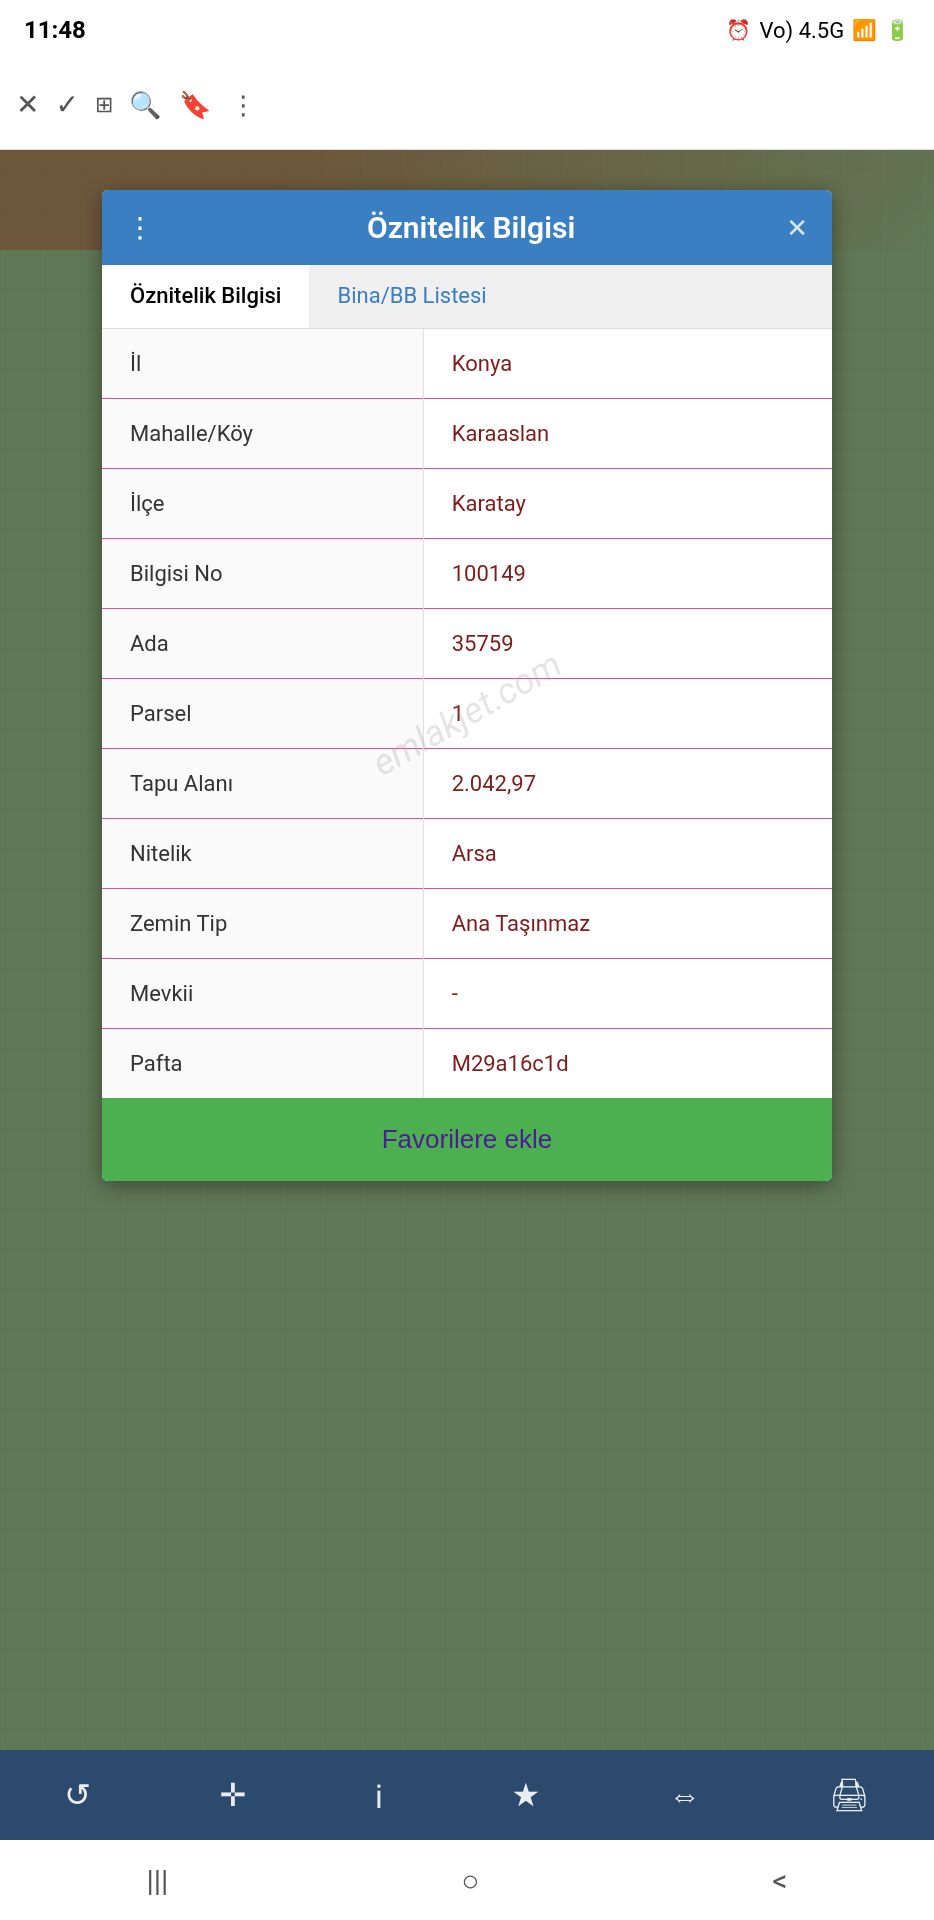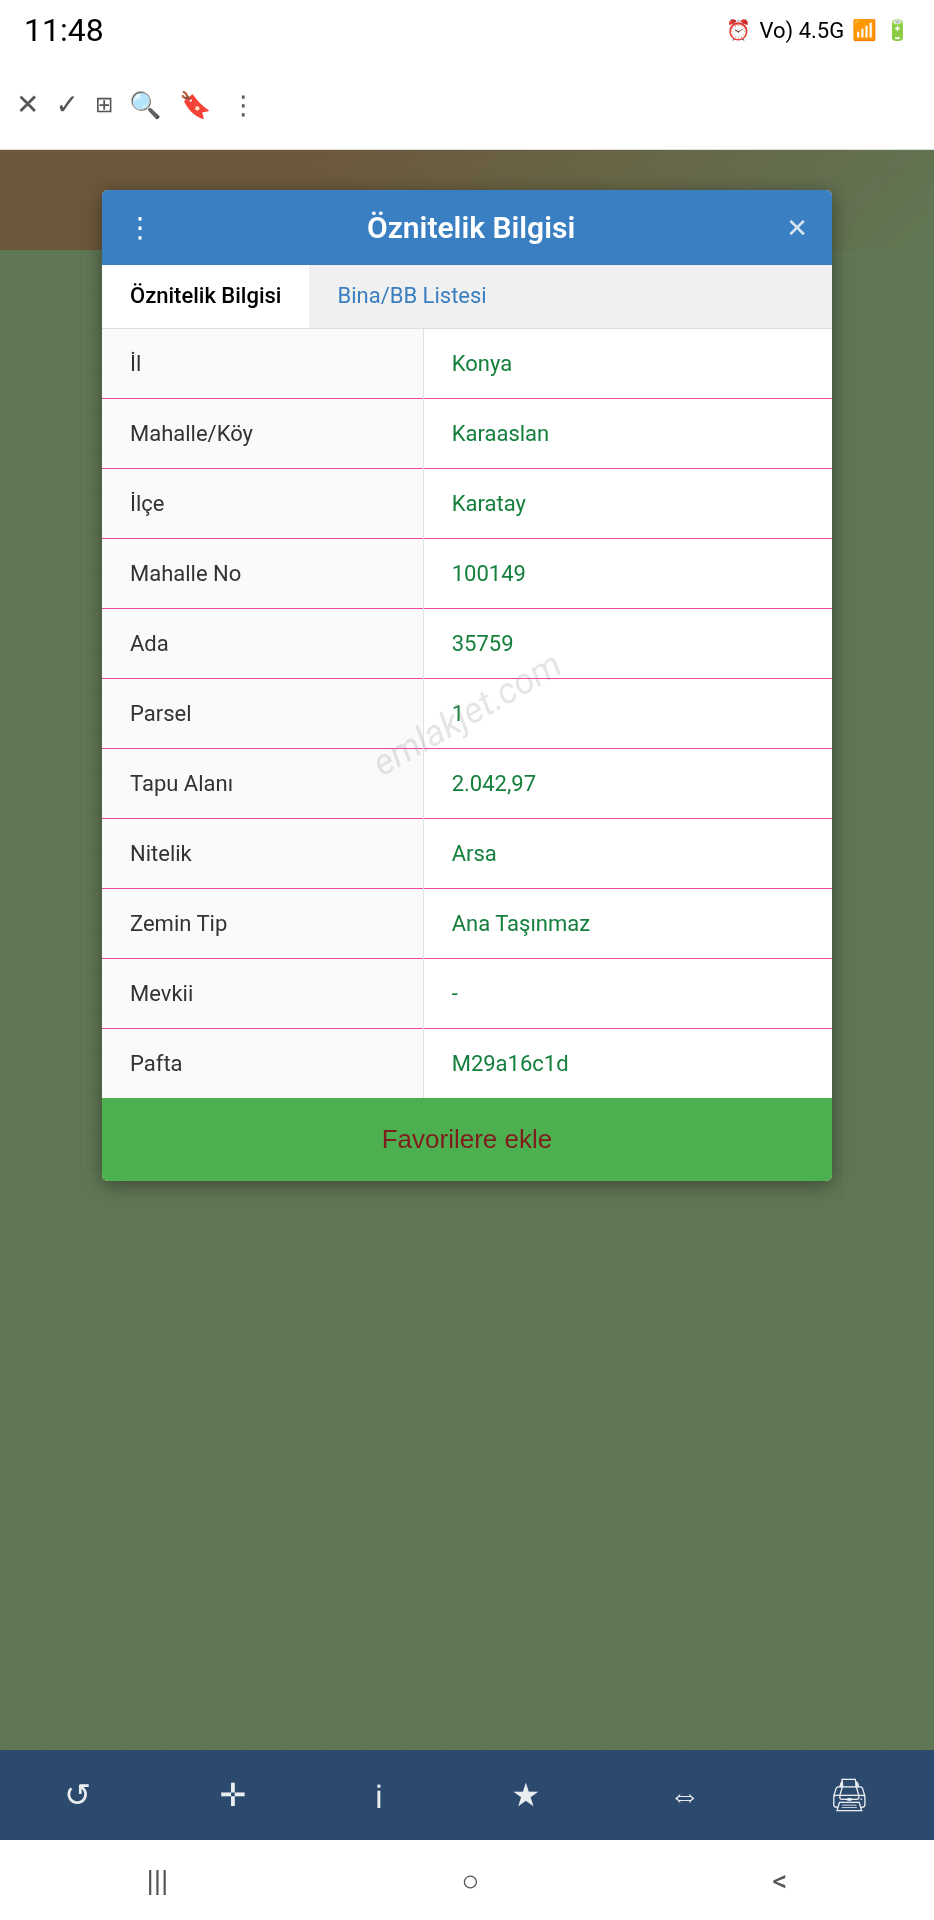--- a/index.html
+++ b/index.html
@@ -18,22 +18,22 @@
     .status-bar {
       width: 100%;
       height: 60px;
       background: #fff;
       display: flex;
       align-items: center;
       justify-content: space-between;
       padding: 0 24px;
     }
     .status-time {
-      font-size: 32px;
-      font-weight: 400;
+      font-size: 24px;
+      font-weight: 700;
       color: #000;
     }
     .status-icons {
       display: flex;
       align-items: center;
       gap: 8px;
       font-size: 20px;
       color: #000;
     }
 
@@ -183,21 +183,21 @@
       padding: 22px 28px;
       font-size: 22px;
     }
     .info-table td:first-child {
       color: #333;
       width: 44%;
       background: #fafafa;
       border-right: 1px solid #e0e0e0;
     }
     .info-table td:last-child {
-      color: #15803d;
+      color: #7f1d1d;
       background: #fff;
     }
 
     
     .watermark {
       position: absolute;
       top: 50%;
       left: 50%;
       transform: translate(-50%, -50%) rotate(-30deg);
       font-size: 36px;
@@ -205,21 +205,21 @@
       pointer-events: none;
       white-space: nowrap;
       font-style: italic;
     }
 
     
     .favorite-btn {
       width: 100%;
       padding: 26px;
       background: #4caf50;
-      color: #7f1d1d;
+      color: #4c1d95;
       font-size: 26px;
       font-weight: 500;
       border: none;
       cursor: pointer;
       text-align: center;
     }
 
     
     .bottom-toolbar {
       position: absolute;
@@ -323,21 +323,21 @@
     </tr>
             <tr>
       <td>Mahalle/Köy</td>
       <td>Karaaslan</td>
     </tr>
             <tr>
       <td>İlçe</td>
       <td>Karatay</td>
     </tr>
             <tr>
-      <td>Mahalle No</td>
+      <td>Bilgisi No</td>
       <td>100149</td>
     </tr>
             <tr>
       <td>Ada</td>
       <td>35759</td>
     </tr>
             <tr>
       <td>Parsel</td>
       <td>1</td>
     </tr>

